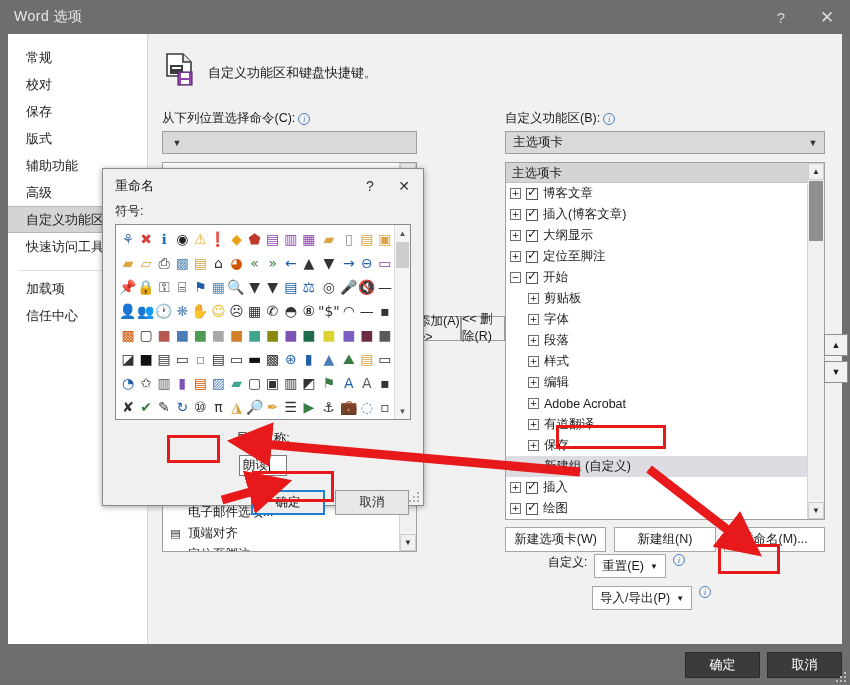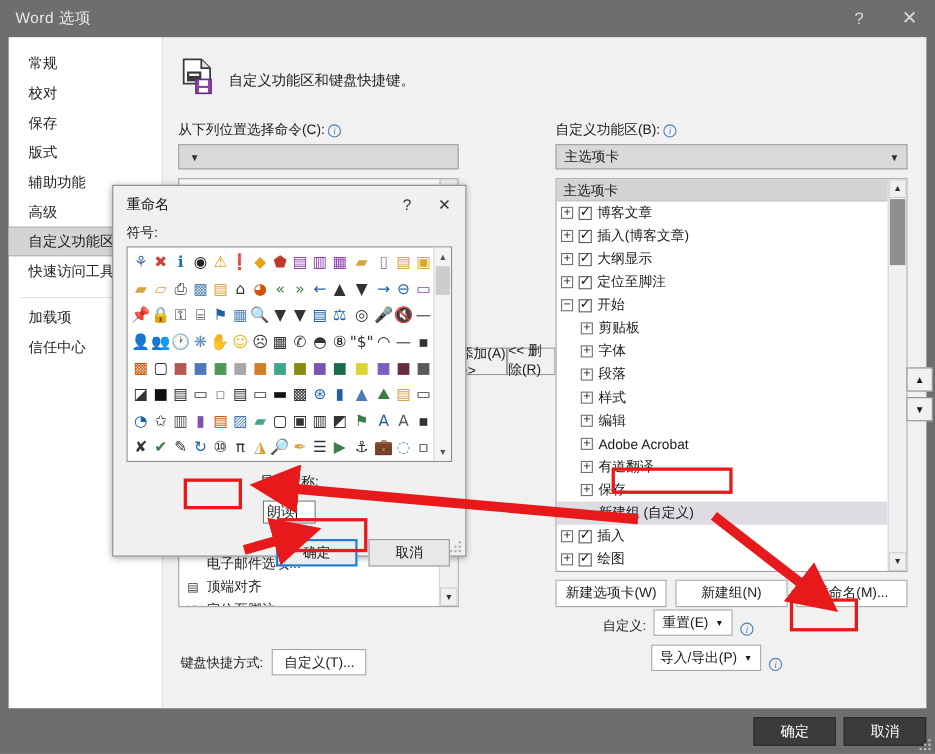--- a/index.html
+++ b/index.html
@@ -141,21 +141,21 @@
     display:flex; align-items:center; justify-content:center; font-size:9px; margin-bottom:5px;
   }
 
   .btnrow { display:flex; gap:8px; margin-top:7px; }
   .wbtn {
     height:25px; background:#fff; border:1px solid #a6a6a6;
     font-size:12.5px; display:flex; align-items:center; justify-content:center; padding:0 6px;
   }
   .bottom-left { position:absolute; left:16px; bottom:30px; display:flex; align-items:center; gap:8px; }
   .bottom-right { position:absolute; right:14px; bottom:26px; width:280px; }
-  .br-line { display:flex; align-items:flex-end; gap:7px; margin-bottom:8px; }
+  .br-line { display:flex; align-items:flex-start; gap:7px; margin-bottom:8px; }
   .minibtn {
     height:24px; background:#fff; border:1px solid #a6a6a6; font-size:12.5px;
     display:inline-flex; align-items:center; justify-content:center; gap:6px; padding:0 7px;
   }
 
   
   #footer {
     position:absolute; left:0; bottom:0; width:850px; height:41px; background:#6e6e6e;
   }
   .fbtn {
@@ -406,24 +406,20 @@
               <div class="wbtn" style="flex: 1 1 0%;">重命名(M)...</div>
             </div>
         </div>
 
         <div class="arrowbtns">
           <div class="arrbtn">▲</div>
           <div class="arrbtn">▼</div>
         </div>
       </div>
 
-      <div class="bottom-left">
-        <span>键盘快捷方式:</span>
-        <span class="minibtn" style="width:86px">自定义(T)...</span>
-      </div>
 
       <div class="bottom-right">
         <div class="br-line">
           <span>自定义:</span>
           <span class="minibtn">
             <span>重置(E)</span>
             <span style="font-size:8px">▼</span>
           </span>
           <span class="info-i">i</span>
         </div>

